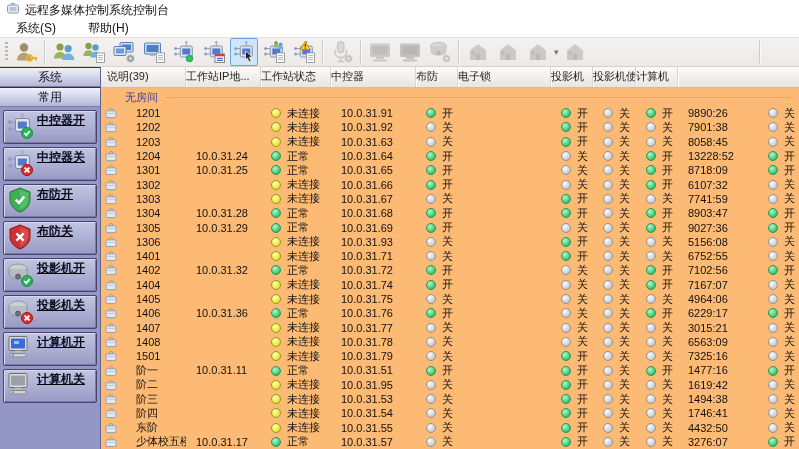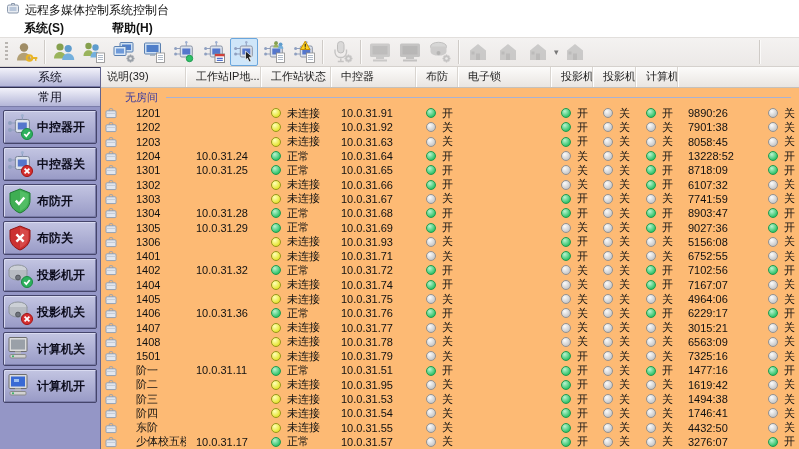--- a/index.html
+++ b/index.html
@@ -4,45 +4,45 @@
 <style>
   html,body{margin:0;padding:0;}
   body{width:799px;height:449px;overflow:hidden;font-family:"Liberation Sans","DejaVu Sans",sans-serif;background:#fff;-webkit-font-smoothing:antialiased;}
   #window{width:799px;height:449px;display:flex;flex-direction:column;}
   
   #titlebar{height:20px;display:flex;align-items:center;padding-left:6px;background:#fff;}
   #titlebar svg{width:14px;height:14px;margin-right:5px;}
   #title-text{font-size:12px;color:#111;}
   
   #menubar{height:17px;display:flex;align-items:center;background:#fff;}
-  .menu-item{font-size:12px;color:#111;padding:0 24px;cursor:default;font-weight:bold;}
+  .menu-item{font-size:12px;color:#111;padding:0 16px;cursor:default;}
   
   #toolbar{height:30px;background:linear-gradient(#f4f2f1,#ecE9e7);border-top:1px solid #e2dfdc;border-bottom:1px solid #d5d1cd;display:flex;align-items:center;padding-left:2px;box-sizing:border-box;}
   .tgrip{width:3px;height:20px;margin:0 3px;background:repeating-linear-gradient(180deg,#b9b5b1 0 2px,transparent 2px 4px);}
   .tsep{width:1px;height:24px;background:#cfcbc7;border-right:1px solid #fbfaf9;margin:0 3px;}
   .tbtn{width:28px;height:28px;display:flex;align-items:center;justify-content:center;border:1px solid transparent;border-radius:2px;margin:0 1px;box-sizing:border-box;}
   .tbtn svg{width:24px;height:24px;}
   .tbtn.sel{background:#cfe6f9;border-color:#6aa6dd;}
   .tbtn.dis{filter:grayscale(1) opacity(.52);}
   .tcaret{font-size:9px;color:#777;margin:0 1px;align-self:center;}
   .tfill{flex:1;}
   
   #main{flex:1;display:flex;min-height:0;}
   
   #sidebar{width:100px;background:#9496c6;border-right:1px solid #62648e;display:flex;flex-direction:column;box-sizing:content-box;}
   .sb-header{height:18px;line-height:18px;text-align:center;font-size:12px;font-weight:400;color:#101020;background:linear-gradient(#f2f2fa,#b4b6d8);border-top:1px solid #2e2e4c;border-bottom:1px solid #7b7da9;cursor:default;}
   #sb-buttons{padding:3px 2px 0 2px;}
-  .sbtn{height:34px;margin:0 1px 3px 1px;display:flex;align-items:center;gap:3px;padding:1px 2px;background:linear-gradient(180deg,#c3c5e2,#989ac6);border:1px solid #45456b;border-radius:2px;box-shadow:inset 1px 1px 0 #d9dbf1,inset -1px -1px 0 #7a7ca8;box-sizing:border-box;cursor:default;}
+  .sbtn{height:34px;margin:0 1px 3px 1px;display:flex;gap:3px;padding:1px 2px;background:linear-gradient(180deg,#c3c5e2,#989ac6);border:1px solid #45456b;border-radius:2px;box-shadow:inset 1px 1px 0 #d9dbf1,inset -1px -1px 0 #7a7ca8;box-sizing:border-box;cursor:default;text-decoration:underline;}
   .sicon{width:28px;height:28px;flex:0 0 28px;}
   .sicon svg{width:28px;height:28px;}
   .slabel{font-size:12px;font-weight:700;color:#0c0c1c;white-space:nowrap;}
   
   #table{flex:1;display:flex;flex-direction:column;background:#fdba74;min-width:0;--cols:85px 75px 70px 85px 42px 93px 42px 43px 42px 80px auto;}
   #thead{display:grid;grid-template-columns:var(--cols);height:20px;background:linear-gradient(#fcfbfa,#e9e5e1);border-bottom:1px solid #c4c0bb;flex:0 0 20px;}
-  .th{font-size:11px;line-height:19px;color:#222;padding-left:10px;border-right:1px solid #d9d5d0;box-shadow:1px 0 0 #ffffff;white-space:nowrap;overflow:hidden;}
+  .th{font-size:11px;line-height:19px;color:#222;border-right:1px solid #d9d5d0;box-shadow:1px 0 0 #ffffff;white-space:nowrap;overflow:hidden;}
   .th:first-child{padding-left:6px;}
   #group-row{height:18px;display:flex;align-items:center;flex:0 0 18px;padding-left:24px;}
   #group-label{font-size:11px;color:#3b3b9e;white-space:nowrap;}
   .gline{flex:1;height:1px;background:#a9b2d2;margin:0 8px;}
   #rows{flex:1;overflow:hidden;}
   .trow{display:grid;grid-template-columns:var(--cols);height:14.3px;align-items:center;}
   .cell{font-size:11px;color:#111;padding-left:10px;white-space:nowrap;overflow:hidden;display:flex;align-items:center;}
   .c0{padding-left:4px;gap:19px;}
   .ricon{width:12px;height:12px;flex:0 0 12px;display:inline-flex;}
   .ricon svg{width:12px;height:12px;}
@@ -349,38 +349,38 @@
                 <circle cx="12" cy="16.5" r="2.4" fill="#6f747c" stroke="#53575d"></circle>
                 <circle cx="21" cy="21" r="5.5" fill="#d63030" stroke="#a31212"></circle>
                 <path d="M18.6 18.6l4.8 4.8M23.4 18.6l-4.8 4.8" stroke="#fff" stroke-width="1.8"></path>
               </svg></span>
     <span class="slabel">投影机关</span>
   </div>
 
   <div class="sbtn">
     <span class="sicon"><svg viewBox="0 0 28 28">
                 <rect x="3" y="2.5" width="18" height="14" rx="1" fill="#dcdcdc" stroke="#6e6e6e"></rect>
-                <rect x="5" y="4.5" width="14" height="10" fill="#9aa0a8"></rect>
-                <rect x="9" y="16.5" width="6" height="2" fill="#bdbdbd"></rect>
-                <rect x="4" y="19.5" width="16" height="3.5" rx="1" fill="#d2d2d2" stroke="#8a8a8a"></rect>
-                <circle cx="7" cy="21.3" r="1" fill="#2db15e"></circle>
-              </svg></span>
-    <span class="slabel">计算机关</span>
-  </div>
-
-  <div class="sbtn">
-    <span class="sicon"><svg viewBox="0 0 28 28">
-                <rect x="3" y="2.5" width="18" height="14" rx="1" fill="#dcdcdc" stroke="#6e6e6e"></rect>
                 <rect x="5" y="4.5" width="14" height="10" fill="#3a6ad4"></rect>
                 <rect x="8" y="7" width="5" height="3" fill="#9ec0f0"></rect>
                 <rect x="9" y="16.5" width="6" height="2" fill="#bdbdbd"></rect>
                 <rect x="4" y="19.5" width="16" height="3.5" rx="1" fill="#d2d2d2" stroke="#8a8a8a"></rect>
                 <circle cx="7" cy="21.3" r="1" fill="#2db15e"></circle>
               </svg></span>
     <span class="slabel">计算机开</span>
+  </div>
+
+  <div class="sbtn">
+    <span class="sicon"><svg viewBox="0 0 28 28">
+                <rect x="3" y="2.5" width="18" height="14" rx="1" fill="#dcdcdc" stroke="#6e6e6e"></rect>
+                <rect x="5" y="4.5" width="14" height="10" fill="#9aa0a8"></rect>
+                <rect x="9" y="16.5" width="6" height="2" fill="#bdbdbd"></rect>
+                <rect x="4" y="19.5" width="16" height="3.5" rx="1" fill="#d2d2d2" stroke="#8a8a8a"></rect>
+                <circle cx="7" cy="21.3" r="1" fill="#2db15e"></circle>
+              </svg></span>
+    <span class="slabel">计算机关</span>
   </div>
 </div>
     </div>
 
     <div id="table">
       <div id="thead">
           <div class="th">说明(39)</div>
           <div class="th">工作站IP地...</div>
           <div class="th">工作站状态</div>
           <div class="th">中控器</div>

